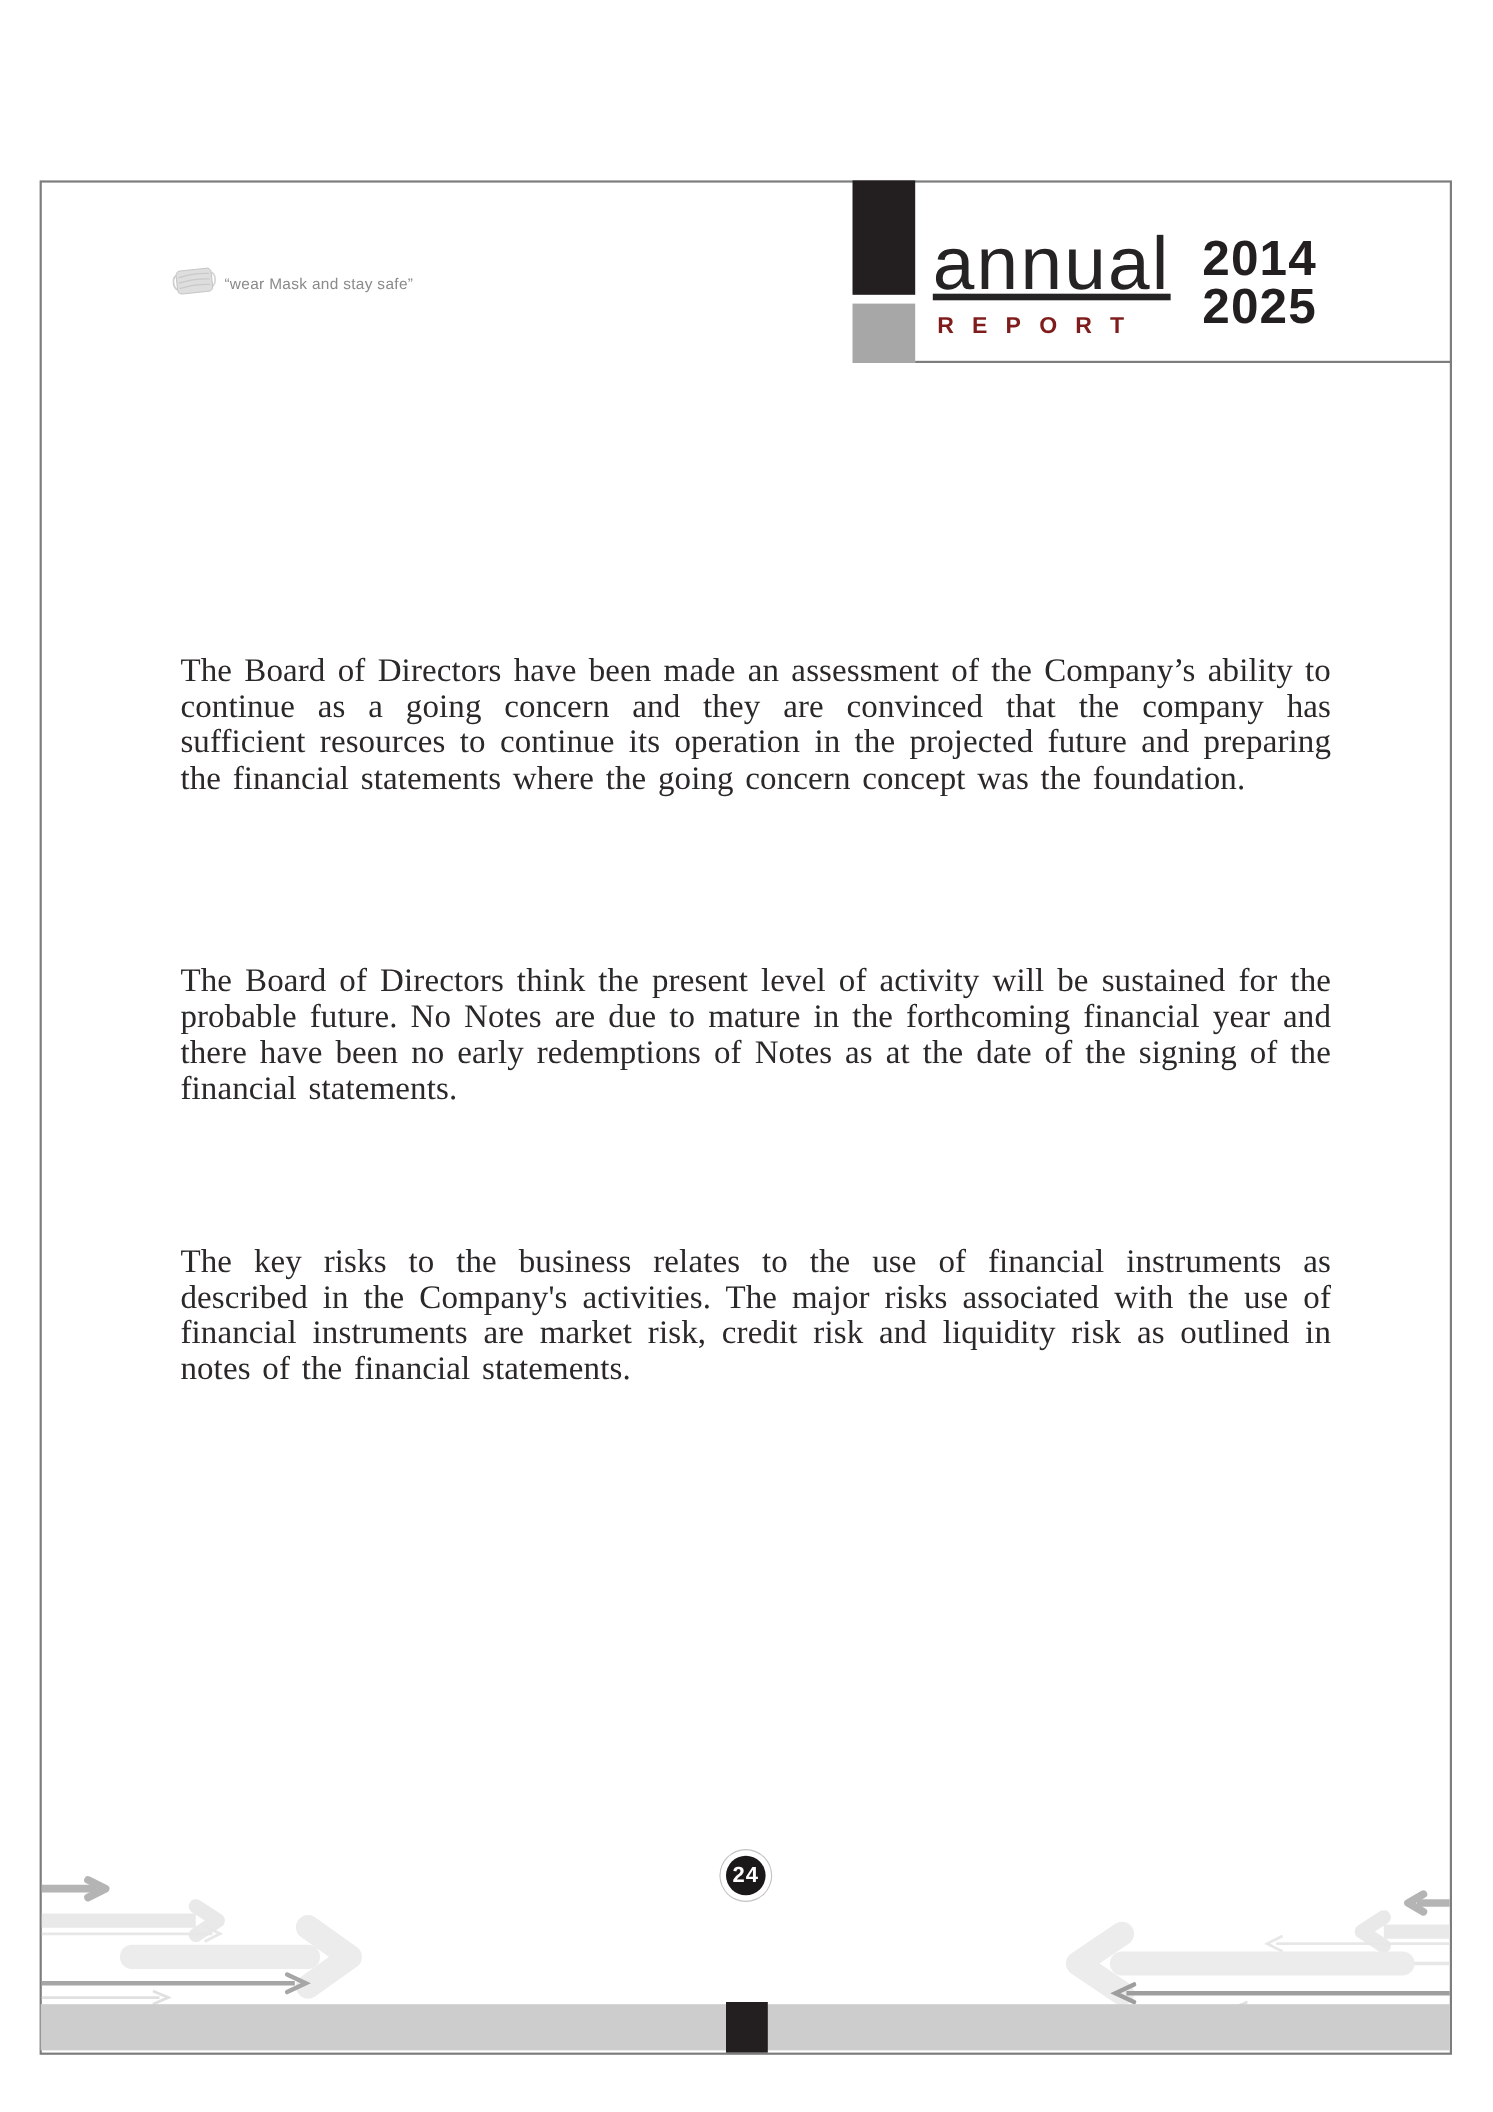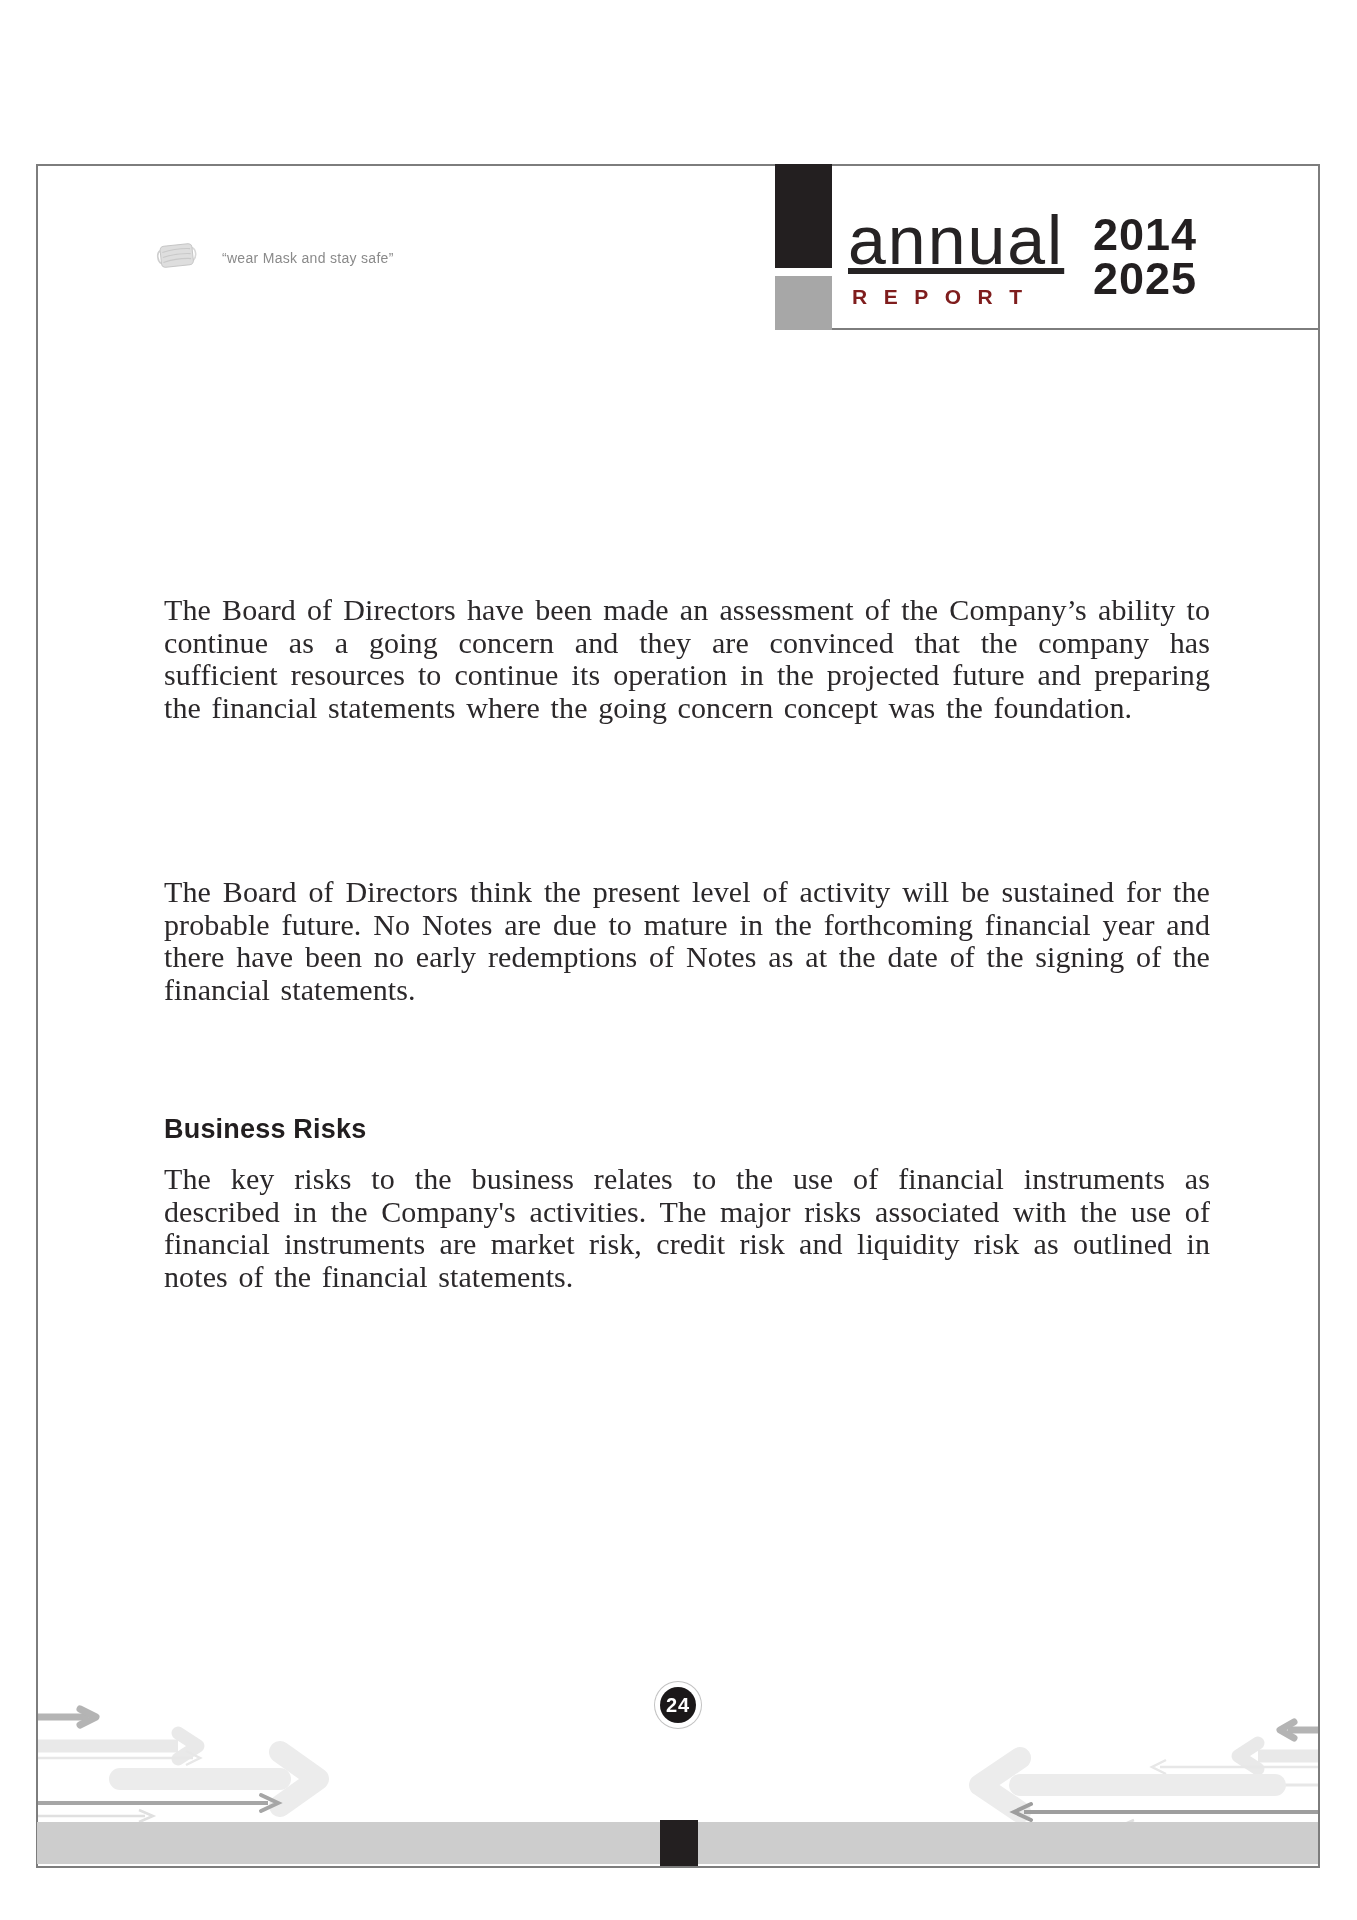--- a/index.html
+++ b/index.html
@@ -3,21 +3,21 @@
 <meta charset="utf-8">
 <style>
   html,body{margin:0;padding:0;background:#ffffff;}
   body{width:1357px;height:1920px;position:relative;font-family:"Liberation Sans",sans-serif;overflow:hidden;}
   .abs{position:absolute;}
 
   
   .frame{left:36px;top:164px;width:1280px;height:1700px;border:2px solid #7d7d7d;background:transparent;}
 
   
-  .mask-row{left:156px;top:238px;width:360px;height:40px;display:flex;align-items:center;gap:24px;}
+  .mask-row{left:156px;top:238px;width:360px;height:40px;display:flex;align-items:center;gap:6px;}
   .quote{font-size:14px;color:#8a8a8a;letter-spacing:.3px;white-space:nowrap;}
   .blk-rect{left:775px;top:164px;width:57px;height:104px;background:#231f20;}
   .gry-rect{left:775px;top:276px;width:57px;height:54px;background:#a7a7a7;}
   .brand-annual{left:848px;top:206px;font-size:68px;font-weight:300;color:#262324;letter-spacing:2px;line-height:1;text-decoration:underline;}
   .brand-report{left:852px;top:286px;font-size:21px;font-weight:700;color:#7f1d1d;letter-spacing:16.5px;line-height:1;}
   .years{left:1093px;top:213px;font-size:45px;font-weight:800;color:#231f20;line-height:44px;letter-spacing:1px;}
   .hdr-line{left:832px;top:328px;width:488px;height:2px;background:#7d7d7d;}
 
   
   .section{left:164px;width:1046px;}
@@ -64,21 +64,20 @@
 
 <div class="abs section s1">
   <p>The Board of Directors have been made an assessment of the Company’s ability to continue as a going concern and they are convinced that the company has sufficient resources to continue its operation in the projected future and preparing the financial statements where the going concern concept was the foundation.</p>
 </div>
 
 <div class="abs section s2">
   <p>The Board of Directors think the present level of activity will be sustained for the probable future. No Notes are due to mature in the forthcoming financial year and there have been no early redemptions of Notes as at the date of the signing of the financial statements.</p>
 </div>
 
 <div class="abs section s3">
-  <h2>Business Risks</h2>
   <p>The key risks to the business relates to the use of financial instruments as described in the Company's activities. The major risks associated with the use of financial instruments are market risk, credit risk and liquidity risk as outlined in notes of the financial statements.</p>
 </div>
 
 <svg class="abs arrows-left" width="300" height="130" viewBox="0 0 300 130" fill="none">
   <path d="M2 17 H52" stroke="#b4b4b4" stroke-width="7"></path>
   <path d="M44 9 L60 17 L44 25" stroke="#b4b4b4" stroke-width="7" stroke-linejoin="round" stroke-linecap="round"></path>
   <path d="M2 46 H142" stroke="#e9e9e9" stroke-width="13"></path>
   <path d="M142 33 L162 46 L142 59" stroke="#e9e9e9" stroke-width="13" stroke-linejoin="round" stroke-linecap="round"></path>
   <path d="M2 58 H157" stroke="#e7e7e7" stroke-width="2.5"></path>
   <path d="M150 51 L164 58 L150 65" stroke="#e7e7e7" stroke-width="2.5"></path>

